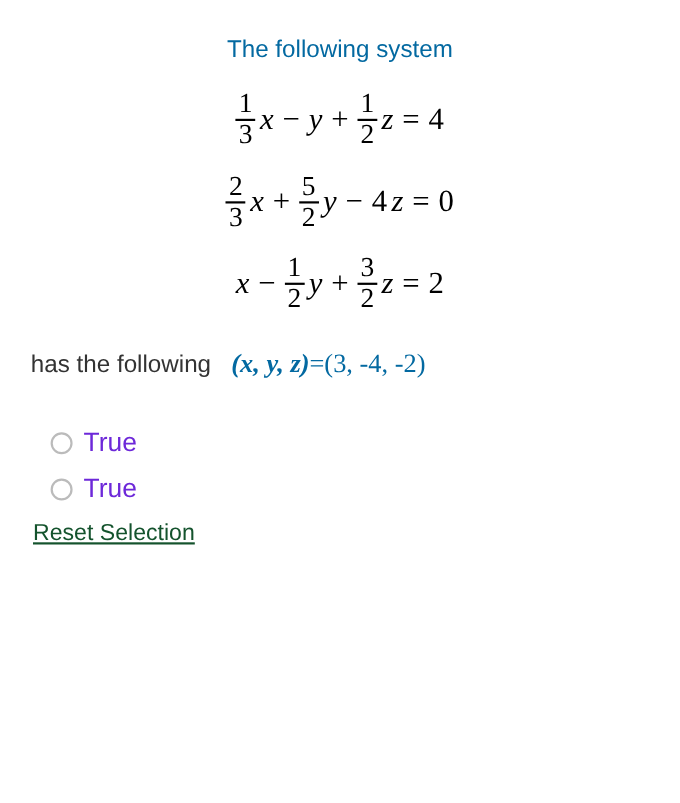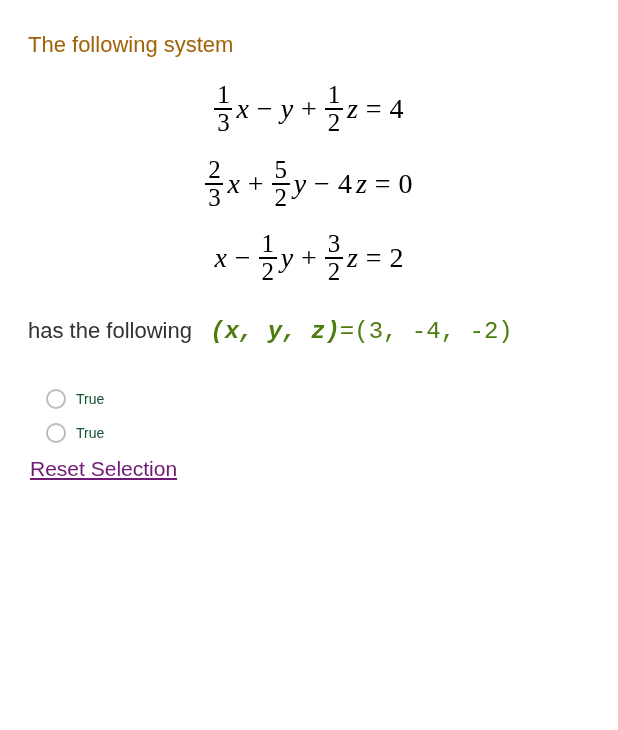--- a/index.html
+++ b/index.html
@@ -10,22 +10,23 @@
     body {
       width: 618px;
       height: 730px;
       background: #ffffff;
       font-family: Arial, Helvetica, sans-serif;
       padding: 32px 28px;
       color: #222;
     }
     .prompt-intro {
       font-size: 22px;
-      color: #a16207;
+      color: #0369a1;
       margin-bottom: 24px;
+      text-align: center;
     }
     .equations {
       text-align: center;
       margin: 0 auto 32px;
       width: 430px;
     }
     .equation {
       font-family: "Times New Roman", Times, serif;
       font-size: 28px;
       font-style: italic;
@@ -68,23 +69,23 @@
     .eq-num {
       font-style: normal;
       padding: 0 2px;
     }
     .solution-line {
       font-size: 22px;
       color: #333;
       margin-bottom: 44px;
     }
     .solution-math {
-      font-family: Liberation Mono, monospace;
+      font-family: Liberation Serif, serif;
       font-size: 24px;
-      color: #4d7c0f;
+      color: #0369a1;
     }
     .solution-vars {
       font-style: italic;
       font-weight: bold;
     }
     .options {
       margin-left: 18px;
       margin-bottom: 14px;
     }
     .option-row {
@@ -98,26 +99,26 @@
       width: 20px;
       height: 20px;
       border: 2px solid #bbb;
       border-radius: 50%;
       margin-right: 10px;
       cursor: pointer;
       background: #fff;
       flex-shrink: 0;
     }
     .option-label {
-      font-size: 14px;
-      color: #14532d;
+      font-size: 24px;
+      color: #6d28d9;
     }
     .reset-link {
       font-size: 21px;
-      color: #701a75;
+      color: #14532d;
       text-decoration: underline;
       background: none;
       border: none;
       cursor: pointer;
       padding: 0;
       margin-left: 2px;
       font-family: inherit;
     }
   </style>
 </head>

